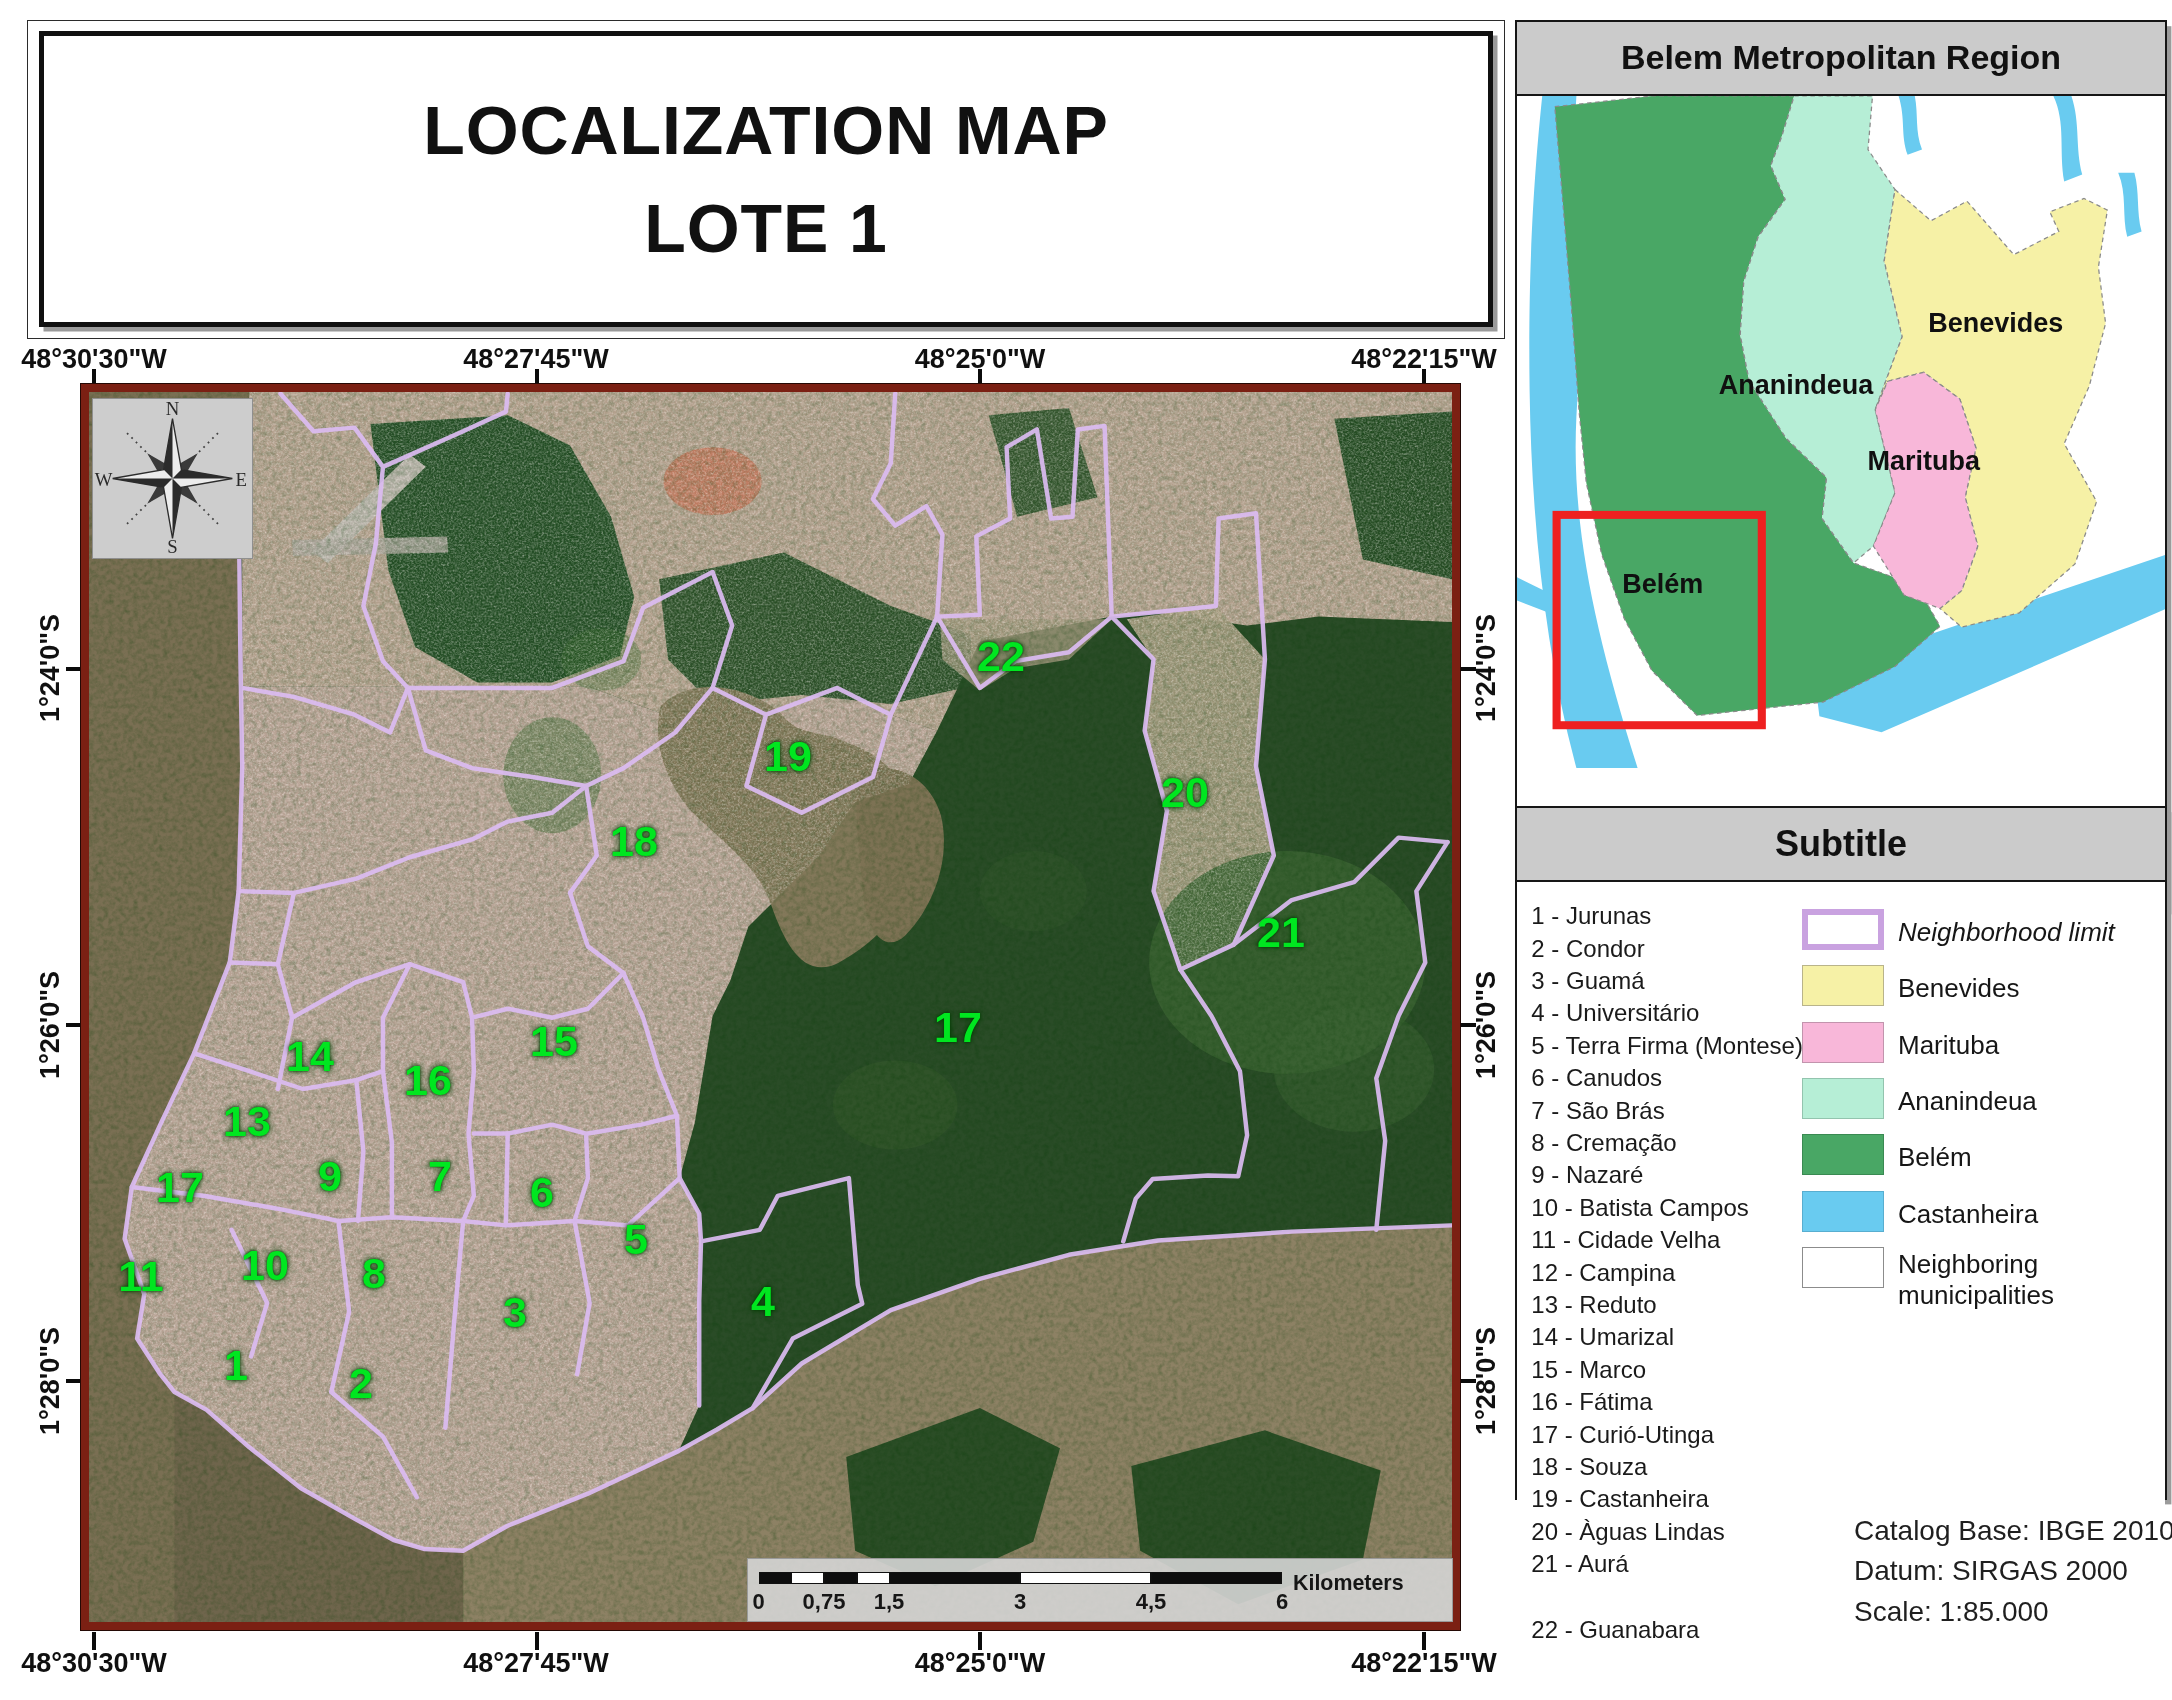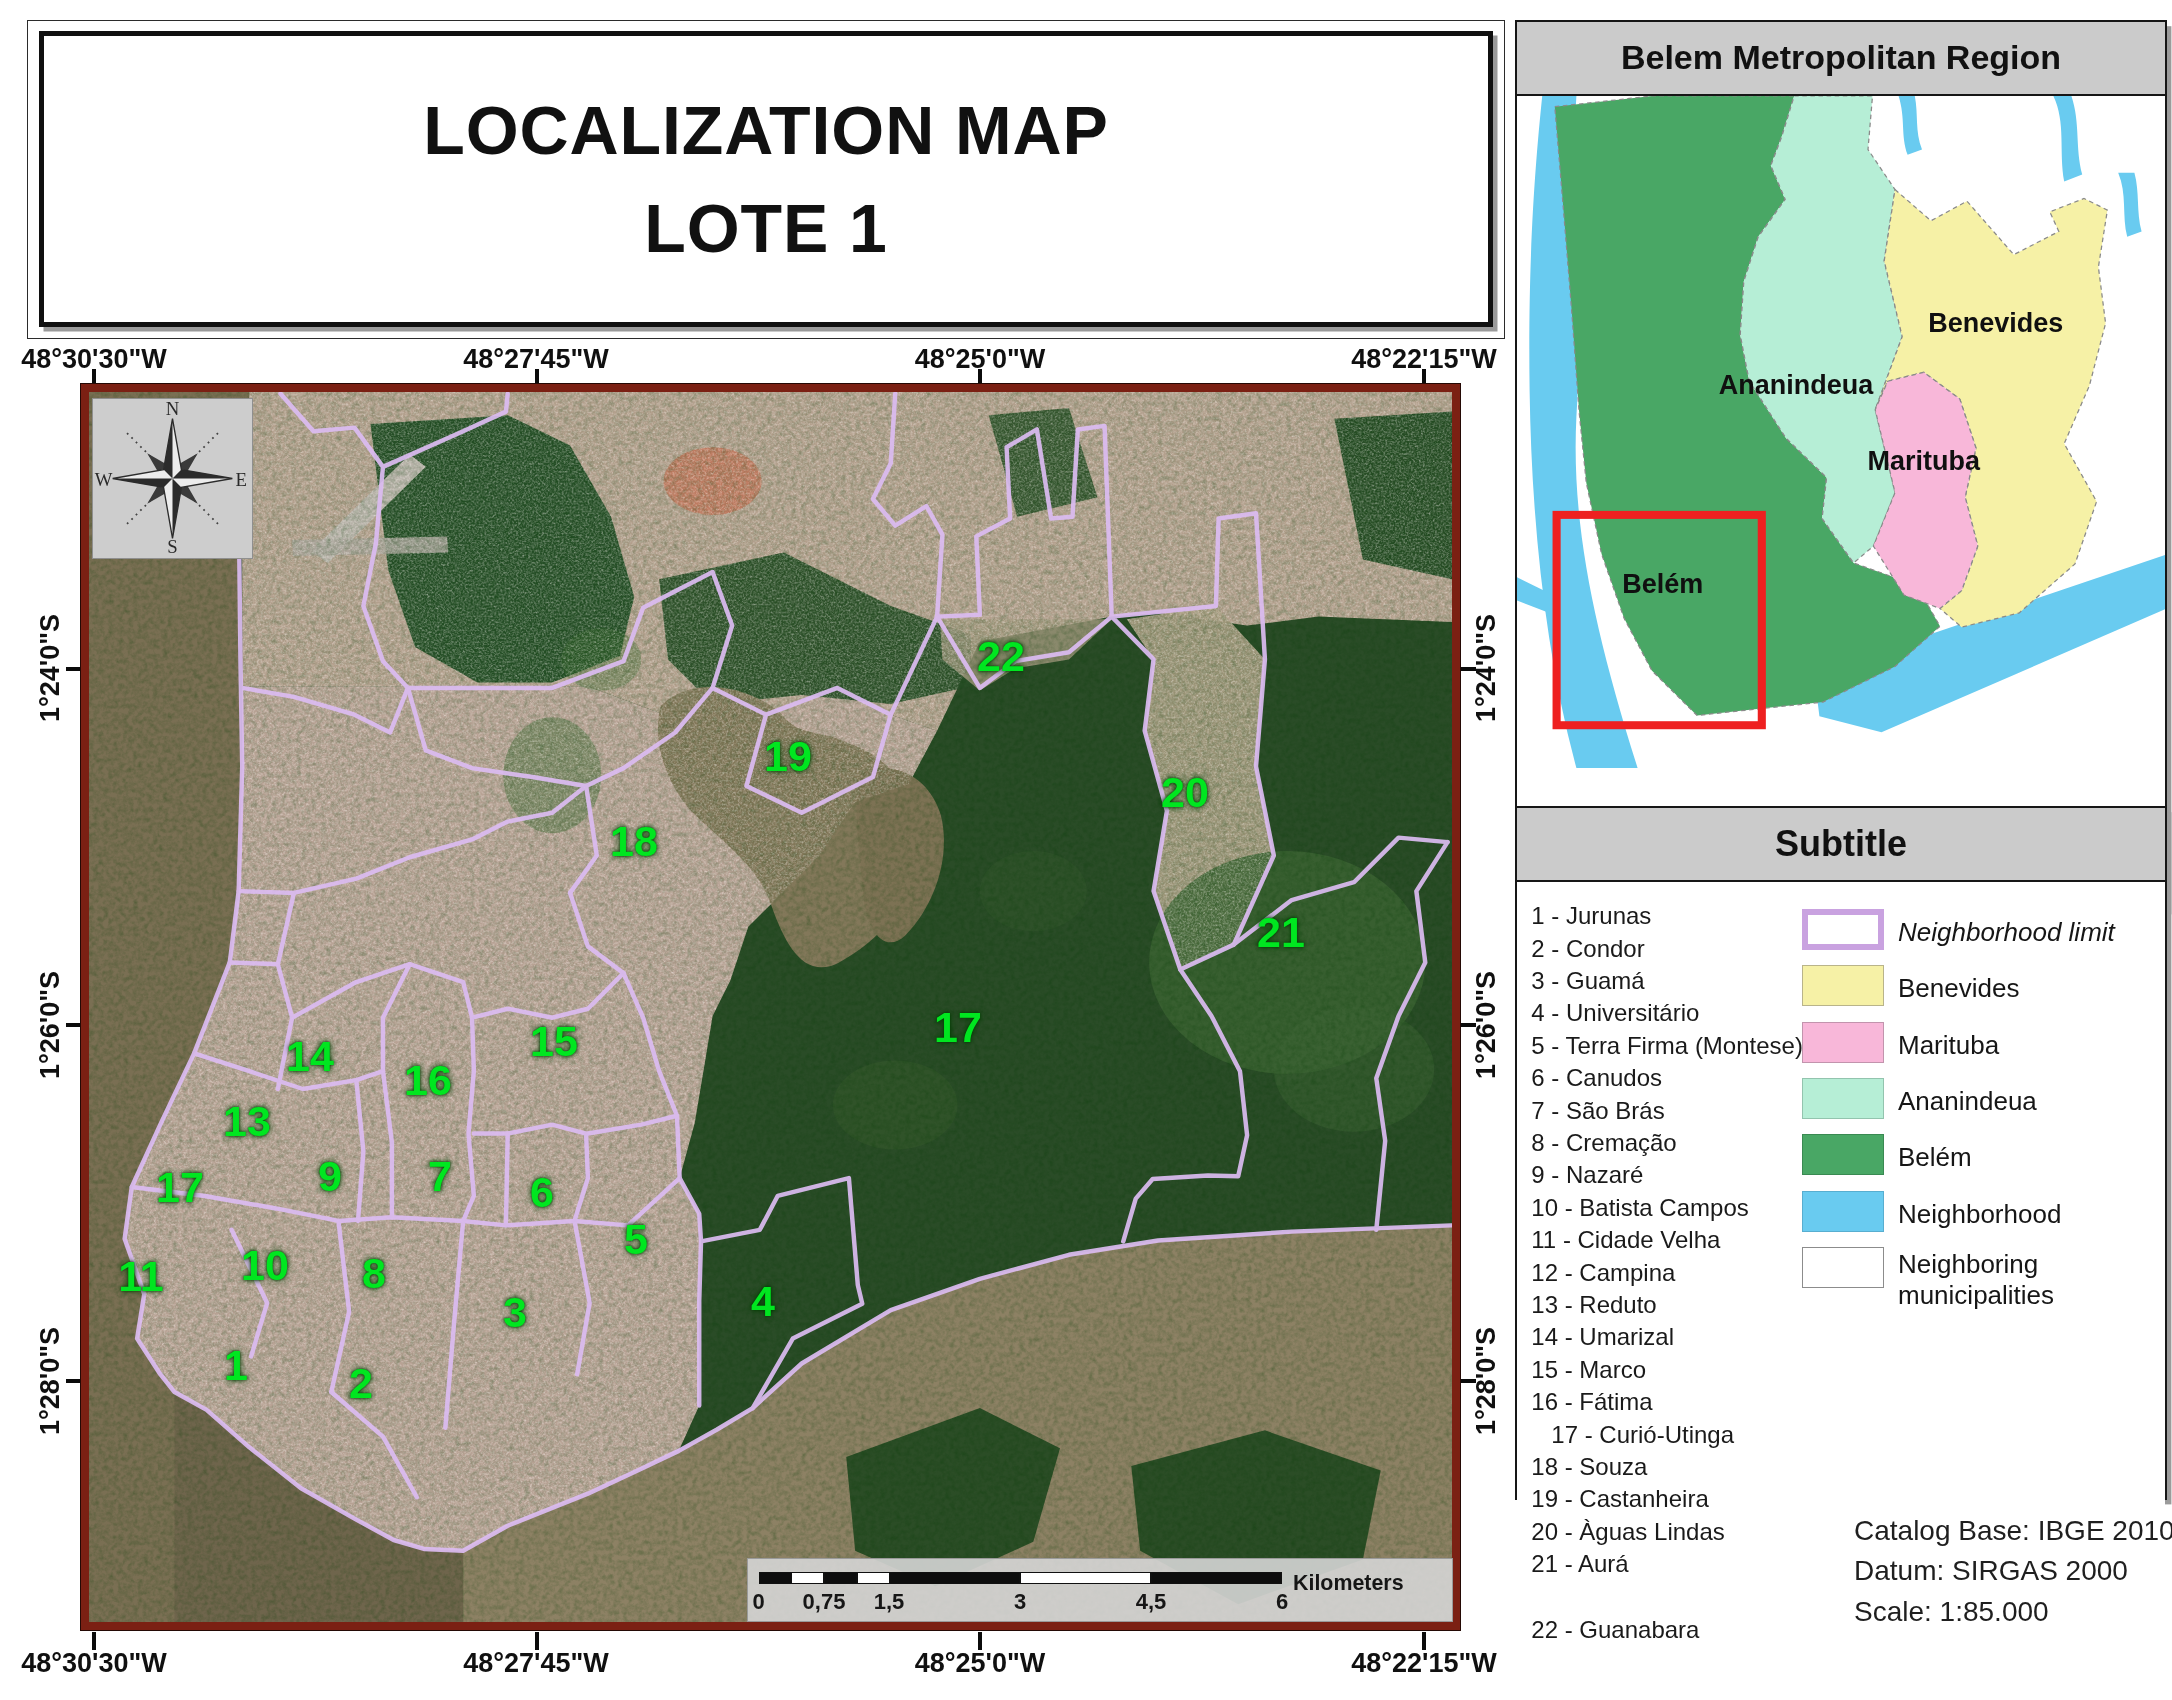--- a/index.html
+++ b/index.html
@@ -320,40 +320,40 @@
           <div class="neigh" style="top: 217px;">7 - São Brás</div>
           <div class="neigh" style="top: 249px;">8 - Cremação</div>
           <div class="neigh" style="top: 281px;">9 - Nazaré</div>
           <div class="neigh" style="top: 314px;">10 - Batista Campos</div>
           <div class="neigh" style="top: 346px;">11 - Cidade Velha</div>
           <div class="neigh" style="top: 379px;">12 - Campina</div>
           <div class="neigh" style="top: 411px;">13 - Reduto</div>
           <div class="neigh" style="top: 443px; text-align: right;">14 - Umarizal</div>
           <div class="neigh" style="top: 476px;">15 - Marco</div>
           <div class="neigh" style="top: 508px;">16 - Fátima</div>
-          <div class="neigh" style="top: 541px; margin-left: 20px;">17 - Curió-Utinga</div>
+          <div class="neigh" style="top: 541px;">17 - Curió-Utinga</div>
           <div class="neigh" style="top: 573px;">18 - Souza</div>
           <div class="neigh" style="top: 605px;">19 - Castanheira</div>
           <div class="neigh" style="top: 638px;">20 - Àguas Lindas</div>
           <div class="neigh" style="top: 670px;">21 - Aurá</div>
           <div class="neigh" style="top: 736px;">22 - Guanabara</div>
         </div>
       <div id="legend-items">
           <div class="lg-swatch" style="top: 27px; background: rgb(255, 255, 255); border: 6.2px solid rgb(201, 162, 224);"></div>
           <div class="lg-label" style="top: 35px; font-style: italic;">Neighborhood limit</div>
           <div class="lg-swatch" style="top: 83px; background: rgb(246, 241, 166); border: 0.9px solid rgb(185, 180, 138);"></div>
           <div class="lg-label" style="top: 91px;">Benevides</div>
           <div class="lg-swatch" style="top: 140px; background: rgb(248, 183, 217); border: 0.9px solid rgb(194, 148, 173);"></div>
           <div class="lg-label" style="top: 148px;">Marituba</div>
           <div class="lg-swatch" style="top: 196px; background: rgb(182, 238, 214); border: 0.9px solid rgb(147, 196, 174);"></div>
           <div class="lg-label" style="top: 204px;">Ananindeua</div>
           <div class="lg-swatch" style="top: 252px; background: rgb(73, 167, 101); border: 0.9px solid rgb(58, 138, 82);"></div>
           <div class="lg-label" style="top: 260px;">Belém</div>
           <div class="lg-swatch" style="top: 309px; background: rgb(105, 203, 240); border: 0.9px solid rgb(88, 174, 208);"></div>
-          <div class="lg-label" style="top: 317px;">Neighborhood</div>
+          <div class="lg-label" style="top: 317px;">Castanheira</div>
           <div class="lg-swatch" style="top: 365px; background: rgb(255, 255, 255); border: 1.8px solid rgb(140, 140, 140);"></div>
           <div class="lg-label" style="top: 367px;">Neighboring municipalities</div>
         </div>
       <div class="meta" style="top:635px">Catalog Base: IBGE 2010</div>
       <div class="meta" style="top:675px">Datum: SIRGAS 2000</div>
       <div class="meta" style="top:716px">Scale: 1:85.000</div>
     </div>
   </div>
 
 </div>

